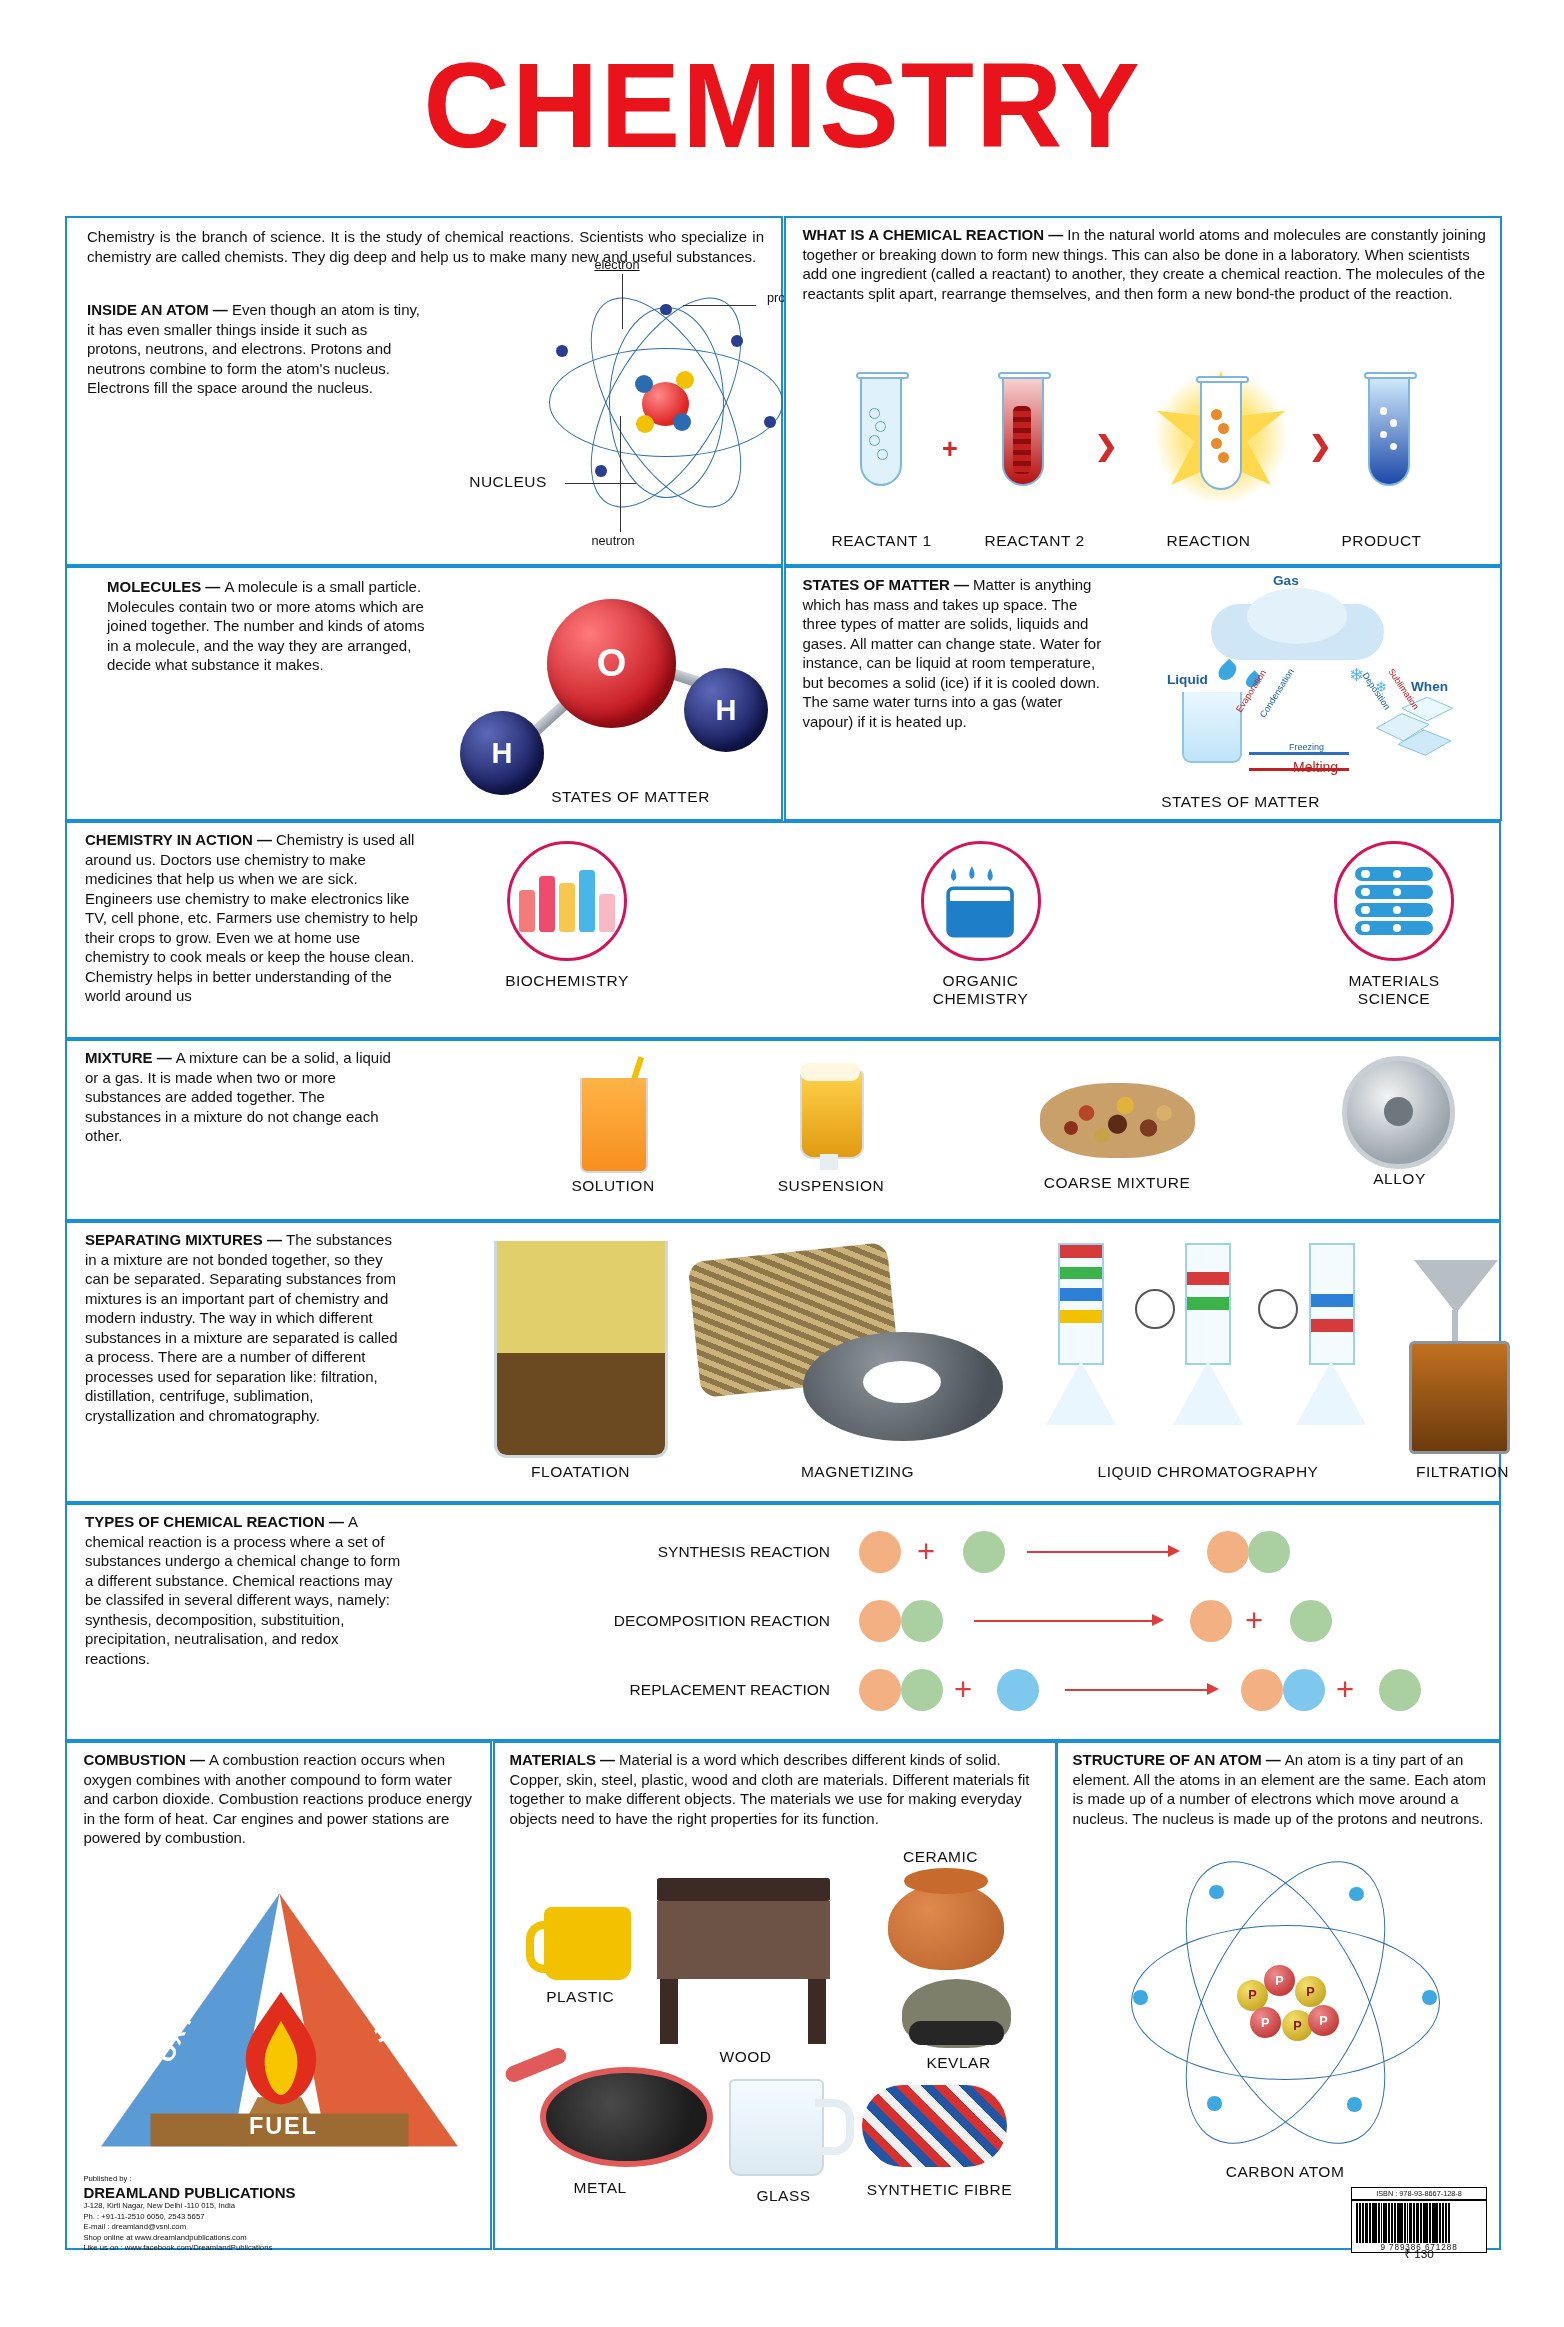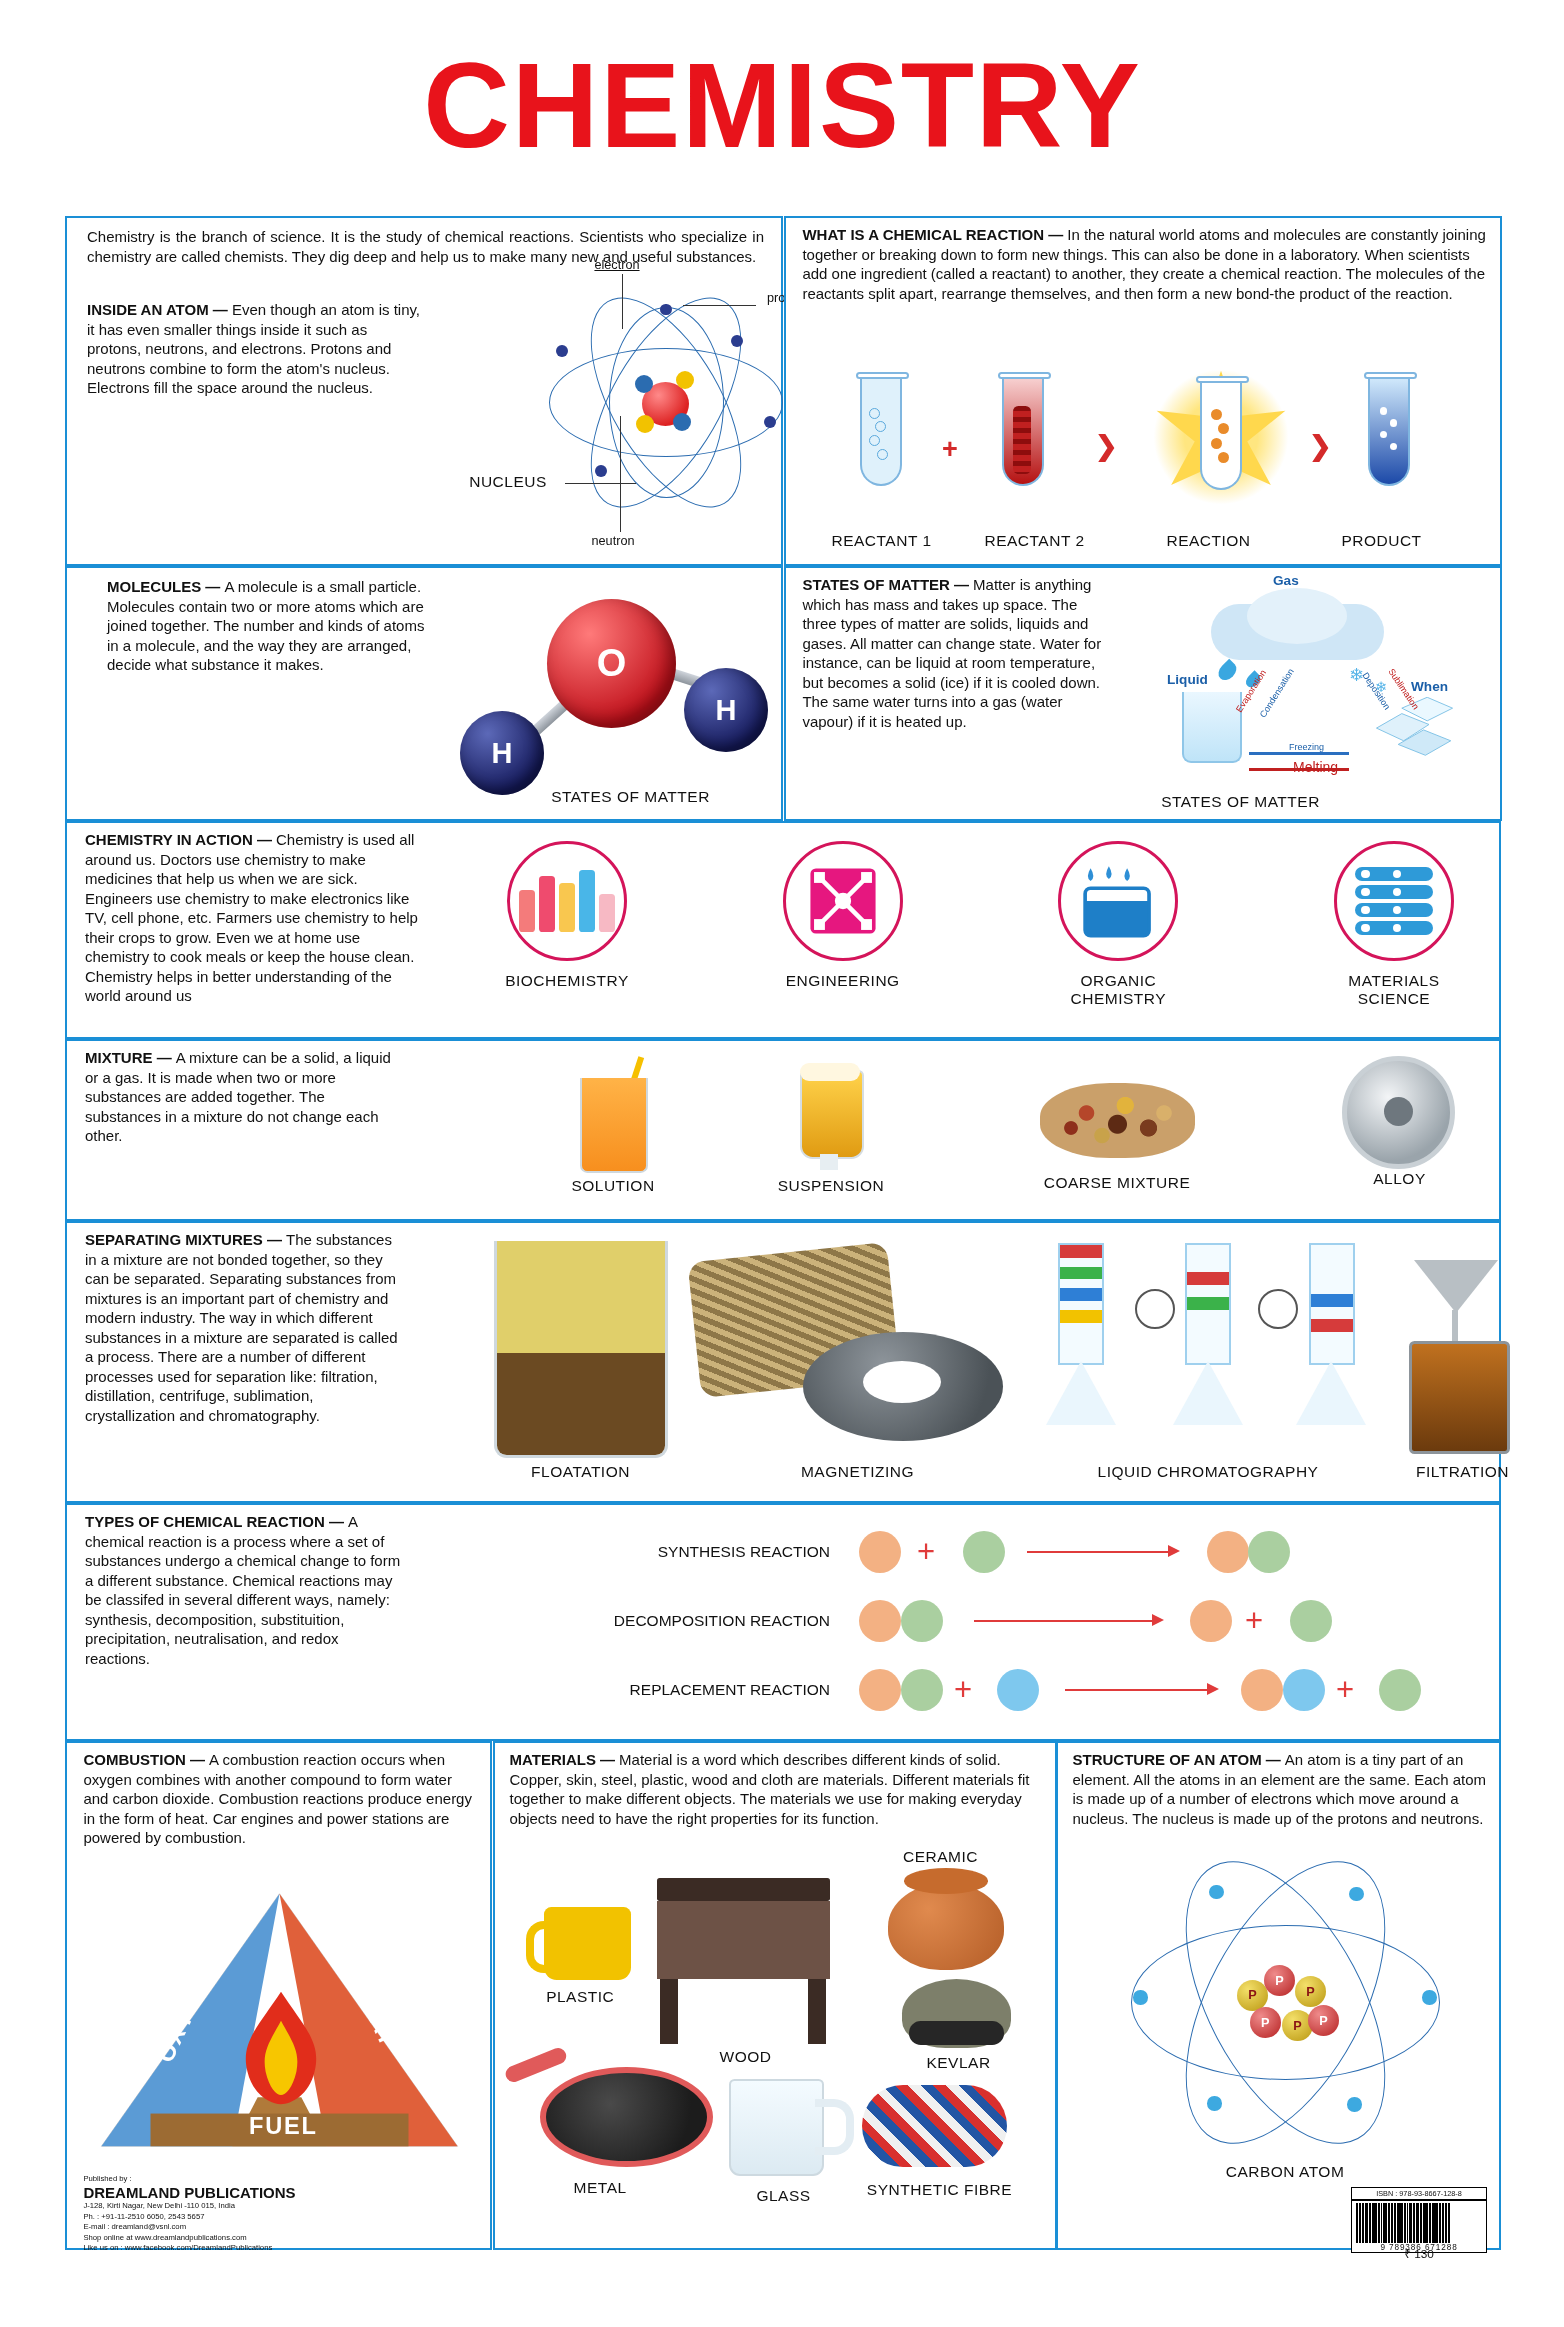--- a/index.html
+++ b/index.html
@@ -231,35 +231,20 @@
             <div style="width:15.5px;height:42px;background:#f47b7b;border-radius:3.6px;"></div>
             <div style="width:15.5px;height:56px;background:#ef4b6e;border-radius:3.6px;"></div>
             <div style="width:15.5px;height:49px;background:#f9c74f;border-radius:3.6px;"></div>
             <div style="width:15.5px;height:62px;background:#49b6e8;border-radius:3.6px;"></div>
             <div style="width:15.5px;height:38px;background:#f7b9c4;border-radius:3.6px;"></div>
           </div>
         </div>
         <div class="cap" style="margin-top:11px;">BIOCHEMISTRY</div>
       </div>
 
-      <div style="text-align:center;width:182px;">
-        <div class="circ" style="margin:0 auto;">
-          <svg width="76" height="76" viewBox="0 0 84 84">
-            <rect x="6" y="6" width="72" height="72" rx="6" fill="#e6177f"></rect>
-            <line x1="14" y1="14" x2="70" y2="70" stroke="#fff" stroke-width="5"></line>
-            <line x1="70" y1="14" x2="14" y2="70" stroke="#fff" stroke-width="5"></line>
-            <circle cx="42" cy="42" r="9" fill="#fff"></circle>
-            <rect x="10" y="10" width="12" height="12" fill="#fff"></rect>
-            <rect x="62" y="10" width="12" height="12" fill="#fff"></rect>
-            <rect x="10" y="62" width="12" height="12" fill="#fff"></rect>
-            <rect x="62" y="62" width="12" height="12" fill="#fff"></rect>
-          </svg>
-        </div>
-        <div class="cap" style="margin-top:11px;">ENGINEERING</div>
-      </div>
 
 
       <div style="text-align:center;width:182px;">
         <div class="circ" style="margin:0 auto;">
           <svg width="84" height="84" viewBox="0 0 92 92">
             <path d="M16 10 q6 10 0 14 q-6 -4 0 -14z" fill="#2e8fd6"></path>
             <path d="M36 8 q6 10 0 14 q-6 -4 0 -14z" fill="#2e8fd6"></path>
             <path d="M56 10 q6 10 0 14 q-6 -4 0 -14z" fill="#2e8fd6"></path>
             <rect x="10" y="32" width="70" height="52" rx="6" fill="#1e7fc8"></rect>
             <rect x="10" y="32" width="70" height="14" fill="#fff"></rect>

